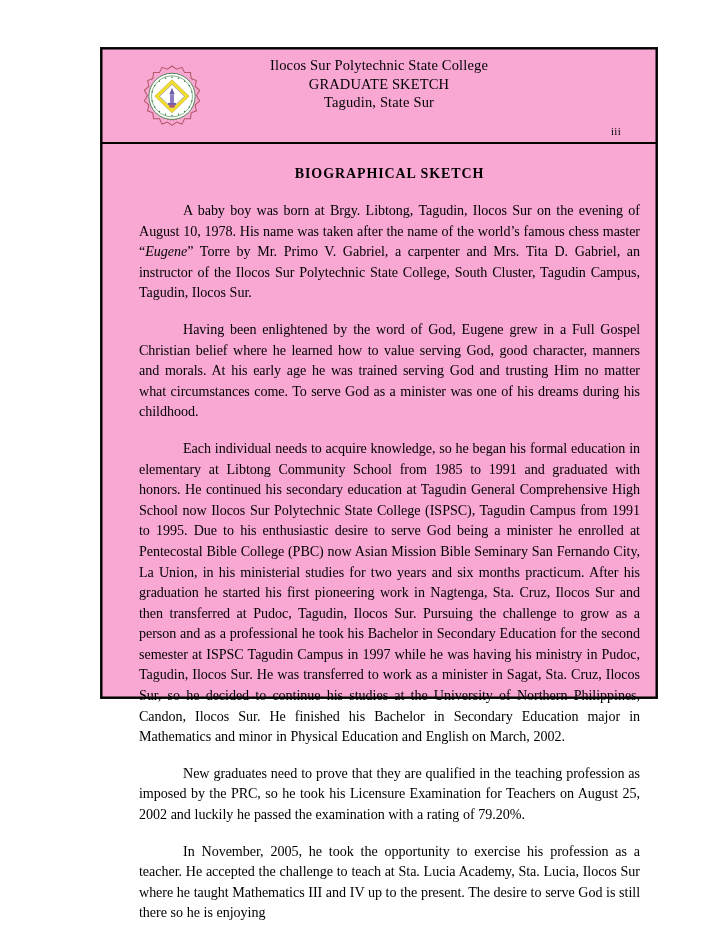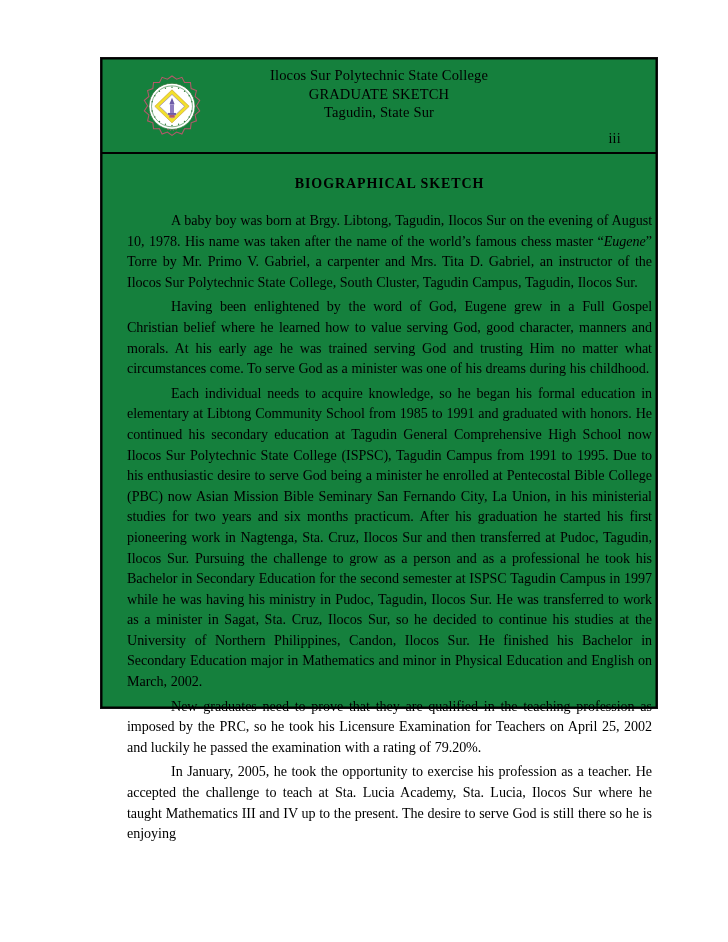--- a/index.html
+++ b/index.html
@@ -11,27 +11,27 @@
     width: 728px;
     height: 942px;
     overflow: hidden;
     font-family: "Liberation Serif", "DejaVu Serif", serif;
     color: #000000;
   }
 
   #page {
     position: absolute;
     left: 100px;
-    top: 57px;
+    top: 47px;
     width: 558px;
     height: 652px;
     border: 1px solid #111111;
     box-shadow: 1.5px 0 0 0 #000 inset, -1.5px 0 0 0 #000 inset,
                 0 1.5px 0 0 #000 inset, 0 -1.5px 0 0 #000 inset;
-    background: #15803d;
+    background: #f9a8d4;
     box-sizing: border-box;
   }
 
   
   .header-band {
     position: relative;
     height: 96px;
     border-bottom: 2.5px solid #000;
     box-sizing: border-box;
   }
@@ -55,40 +55,40 @@
     font-size: 14.5px;
     line-height: 18.5px;
     letter-spacing: 0.15px;
     white-space: nowrap;
   }
 
   .folio {
     position: absolute;
     right: 36px;
     bottom: 5px;
-    font-size: 14px;
+    font-size: 11px;
     letter-spacing: 0.3px;
   }
 
   
   .body-area {
     padding: 16px 1px 0 22px;
     box-sizing: border-box;
   }
 
   .doc-heading {
     text-align: center;
     font-weight: bold;
     font-size: 14px;
     letter-spacing: 0.9px;
     margin: 6px 0 18px 0;
   }
 
   p.para {
-    margin: 4px;
+    margin: 16px;
     text-align: justify;
     text-justify: inter-word;
     font-size: 14.1px;
     line-height: 20.6px;
     text-indent: 44px;
     letter-spacing: -0.05px;
     word-spacing: 0.2px;
   }
 
   .ital { font-style: italic; }
@@ -165,18 +165,18 @@
   <div class="body-area">
 
     <div class="doc-heading">BIOGRAPHICAL SKETCH</div>
 
     <p class="para"><span>A baby boy was born at Brgy. Libtong, Tagudin, Ilocos Sur on the evening of August 10, 1978. His name was taken after the name of the world’s famous chess master “</span><span class="ital">Eugene</span><span>” Torre by Mr. Primo V. Gabriel, a carpenter and Mrs. Tita D. Gabriel, an instructor of the Ilocos Sur Polytechnic State College, South Cluster, Tagudin Campus, Tagudin, Ilocos Sur.</span></p>
 
     <p class="para">Having been enlightened by the word of God, Eugene grew in a Full Gospel Christian belief where he learned how to value serving God, good character, manners and morals. At his early age he was trained serving God and trusting Him no matter what circumstances come. To serve God as a minister was one of his dreams during his childhood.</p>
 
     <p class="para">Each individual needs to acquire knowledge, so he began his formal education in elementary at Libtong Community School from 1985 to 1991 and graduated with honors.  He continued his secondary education at Tagudin General Comprehensive High School now Ilocos Sur Polytechnic State College (ISPSC), Tagudin Campus from 1991 to 1995. Due to his enthusiastic desire to serve God being a minister he enrolled at Pentecostal Bible College (PBC) now Asian Mission Bible Seminary San Fernando City, La Union, in his ministerial studies for two years and six months practicum. After his graduation he started his first pioneering work in Nagtenga, Sta. Cruz, Ilocos Sur and then transferred at Pudoc, Tagudin, Ilocos Sur.  Pursuing the challenge to grow as a person and as a professional he took his Bachelor in Secondary Education for the second semester at ISPSC Tagudin Campus in 1997 while he was having his ministry in Pudoc, Tagudin, Ilocos Sur. He was transferred to work as a minister in Sagat, Sta. Cruz, Ilocos Sur, so he decided to continue his studies at the University of Northern Philippines, Candon, Ilocos Sur. He finished his Bachelor in Secondary Education major in Mathematics and minor in Physical Education and English on March, 2002.</p>
 
-    <p class="para">New graduates need to prove that they are qualified in the teaching profession as imposed by the PRC, so he took his Licensure Examination for Teachers on April 25, 2002 and luckily he passed the examination with a rating of 79.20%.</p>
+    <p class="para">New graduates need to prove that they are qualified in the teaching profession as imposed by the PRC, so he took his Licensure Examination for Teachers on August 25, 2002 and luckily he passed the examination with a rating of 79.20%.</p>
 
-    <p class="para">In January, 2005, he took the opportunity to exercise his profession as a teacher. He accepted the challenge to teach at Sta. Lucia Academy, Sta. Lucia, Ilocos Sur where he taught Mathematics III and IV up to the present. The desire to serve God is still there so he is enjoying</p>
+    <p class="para">In November, 2005, he took the opportunity to exercise his profession as a teacher. He accepted the challenge to teach at Sta. Lucia Academy, Sta. Lucia, Ilocos Sur where he taught Mathematics III and IV up to the present. The desire to serve God is still there so he is enjoying</p>
 
   </div>
 </div>
 
 </body></html>

